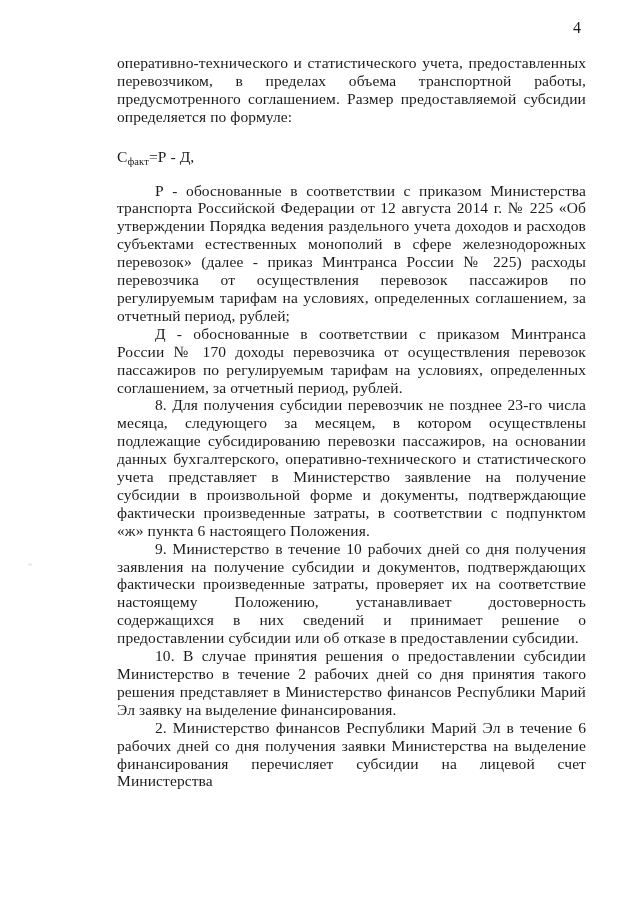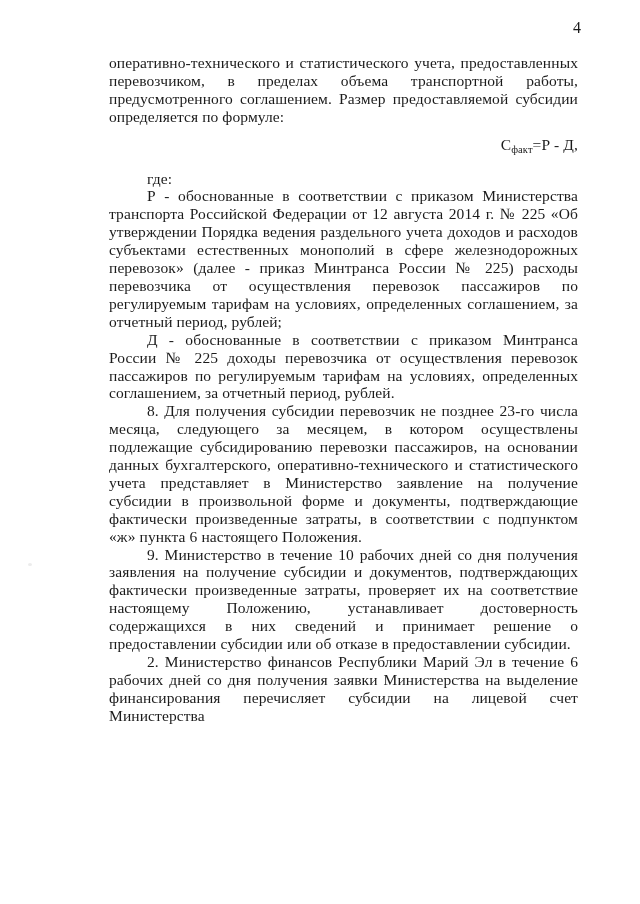--- a/index.html
+++ b/index.html
@@ -20,41 +20,41 @@
       position: absolute;
       top: 19px;
       left: 566px;
       width: 22px;
       text-align: center;
       font-size: 16px;
       color: #1b1b1b;
     }
     .text-block {
       position: absolute;
-      left: 109px;
+      left: 117px;
       top: 54px;
       width: 469px;
       font-size: 15.5px;
       line-height: 17.9px;
       text-align: justify;
       text-justify: inter-word;
       letter-spacing: 0.1px;
       font-family: Liberation Serif, serif;
     }
     .para {
       margin: 0;
       padding: 0;
     }
     .para.indent {
       text-indent: 38px;
     }
     .para.formula {
-      text-align: right;
+      text-align: left;
       text-indent: 0;
-      margin: 10px 0 16px 0;
+      margin: 22px 0 16px 0;
     }
     sub {
       font-size: 10.5px;
       line-height: 0;
       vertical-align: -3px;
     }
     .speck {
       position: absolute;
       left: 28px;
       top: 563px;
@@ -66,20 +66,20 @@
   </style>
 </head>
 <body>
 
 <div class="page">
   <div class="page-number">4</div>
   <div class="speck"></div>
   <div class="text-block">
       <p class="para body"><span>оперативно-технического и статистического учета, предоставленных перевозчиком, в пределах объема транспортной работы, предусмотренного соглашением. Размер предоставляемой субсидии определяется по формуле:</span></p>
       <p class="para formula"><span>С</span><sub>факт</sub><span>=Р - Д,</span></p>
-      <p class="para body indent"><span>где:</span></p>
       <p class="para body indent"><span>Р - обоснованные в соответствии с приказом Министерства транспорта Российской Федерации от 12 августа 2014 г. № 225 «Об утверждении Порядка ведения раздельного учета доходов и расходов субъектами естественных монополий в сфере железнодорожных перевозок» (далее - приказ Минтранса России № 225) расходы перевозчика от осуществления перевозок пассажиров по регулируемым тарифам на условиях, определенных соглашением, за отчетный период, рублей;</span></p>
-      <p class="para body indent"><span>Д - обоснованные в соответствии с приказом Минтранса России № 225 доходы перевозчика от осуществления перевозок пассажиров по регулируемым тарифам на условиях, определенных соглашением, за отчетный период, рублей.</span></p>
+      <p class="para body indent"><span>Д - обоснованные в соответствии с приказом Минтранса России № 170 доходы перевозчика от осуществления перевозок пассажиров по регулируемым тарифам на условиях, определенных соглашением, за отчетный период, рублей.</span></p>
       <p class="para body indent"><span>8. Для получения субсидии перевозчик не позднее 23-го числа месяца, следующего за месяцем, в котором осуществлены подлежащие субсидированию перевозки пассажиров, на основании данных бухгалтерского, оперативно-технического и статистического учета представляет в Министерство заявление на получение субсидии в произвольной форме и документы, подтверждающие фактически произведенные затраты, в соответствии с подпунктом «ж» пункта 6 настоящего Положения.</span></p>
       <p class="para body indent"><span>9. Министерство в течение 10 рабочих дней со дня получения заявления на получение субсидии и документов, подтверждающих фактически произведенные затраты, проверяет их на соответствие настоящему Положению, устанавливает достоверность содержащихся в них сведений и принимает решение о предоставлении субсидии или об отказе в предоставлении субсидии.</span></p>
+      <p class="para body indent"><span>10. В случае принятия решения о предоставлении субсидии Министерство в течение 2 рабочих дней со дня принятия такого решения представляет в Министерство финансов Республики Марий Эл заявку на выделение финансирования.</span></p>
       <p class="para body indent"><span>2. Министерство финансов Республики Марий Эл в течение 6 рабочих дней со дня получения заявки Министерства на выделение финансирования перечисляет субсидии на лицевой счет Министерства</span></p>
     </div>
 </div>
 
 </body></html>

